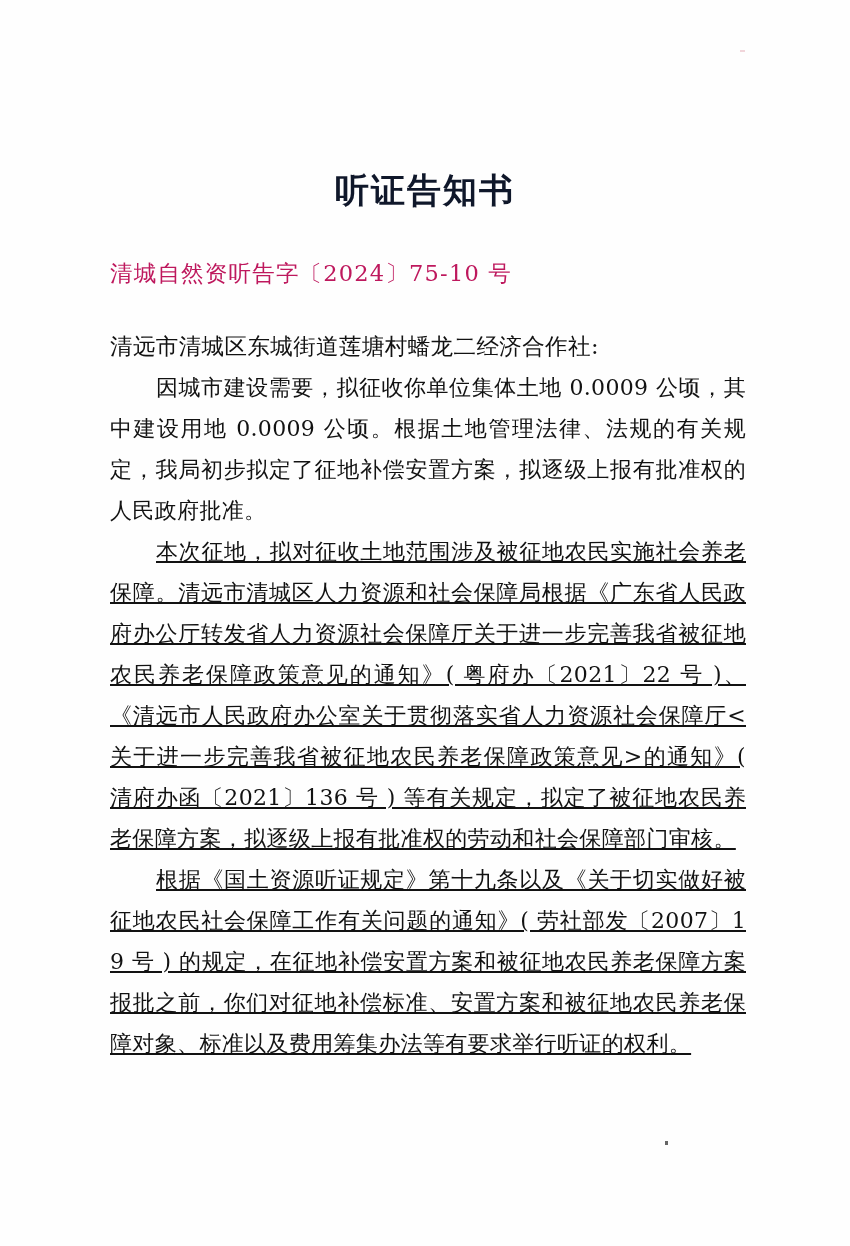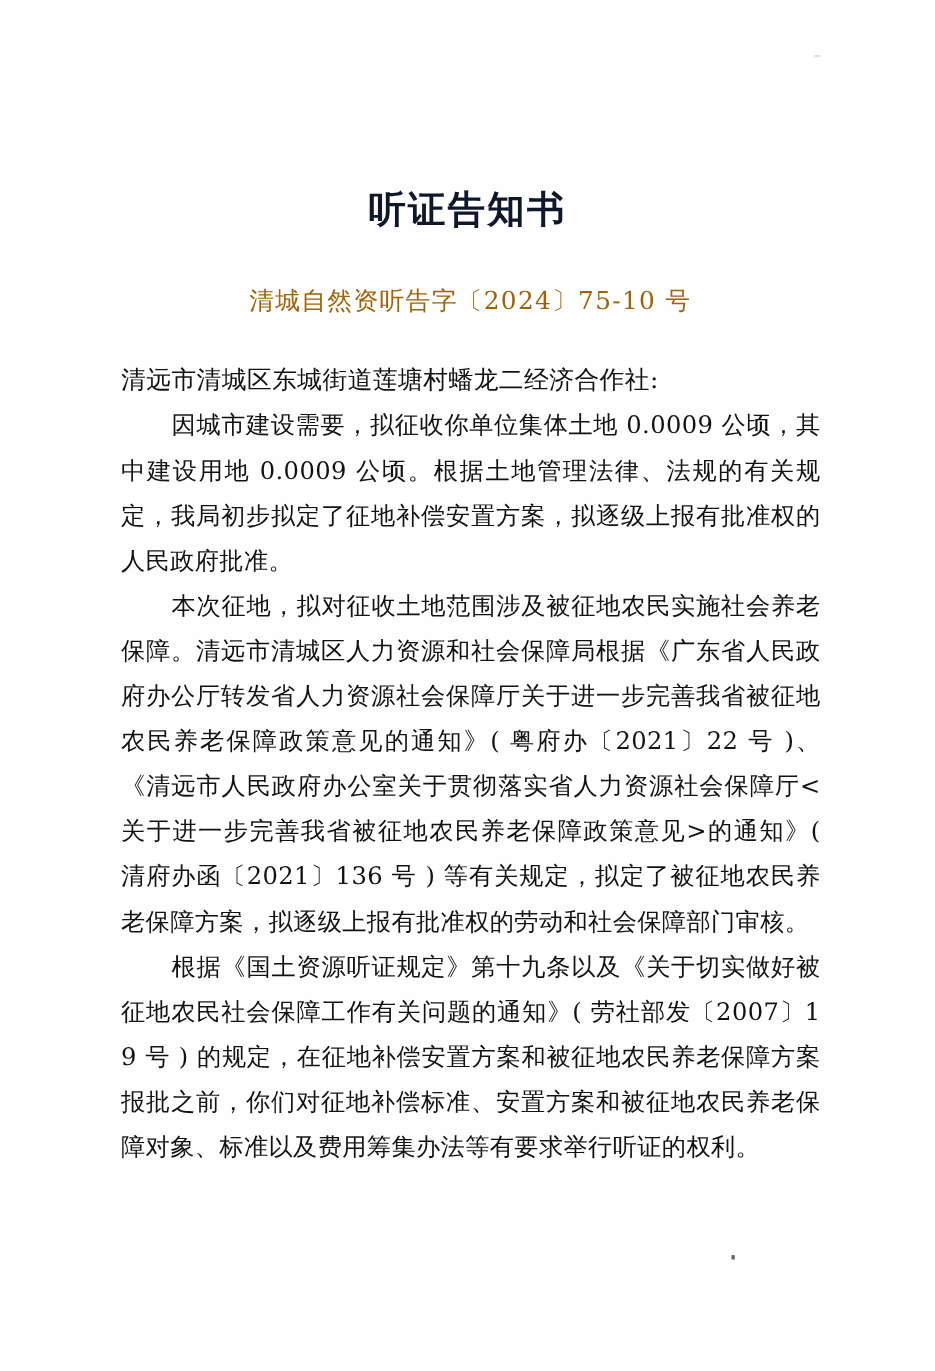--- a/index.html
+++ b/index.html
@@ -48,24 +48,24 @@
     font-size: 34px;
     letter-spacing: 2px;
     color: #0f172a;
   }
 
   .doc-number {
     position: absolute;
     left: 110px;
     top: 258px;
     width: 635px;
-    text-align: center;
+    text-align: left;
     font-size: 22.5px;
     letter-spacing: 1.2px;
-    color: #a16207;
+    color: #be185d;
   }
 
   .body-block {
     position: absolute;
     left: 110px;
     top: 326px;
     width: 636px;
   }
 
   .addressee {
@@ -80,21 +80,21 @@
     font-size: 22px;
     line-height: 41px;
     letter-spacing: 0.35px;
     text-align: justify;
     text-justify: inter-character;
     text-indent: 46px;
     margin: 0;
     word-break: break-all;
   }
 
-  .para + .para { margin-top: 0; }
+  .para + .para { margin-top: 0; text-decoration: underline; }
 </style>
 </head>
 <body>
 
 <div class="page">
 
   <div class="speck-b"></div>
 
   <div class="doc-title">听证告知书</div>
 

